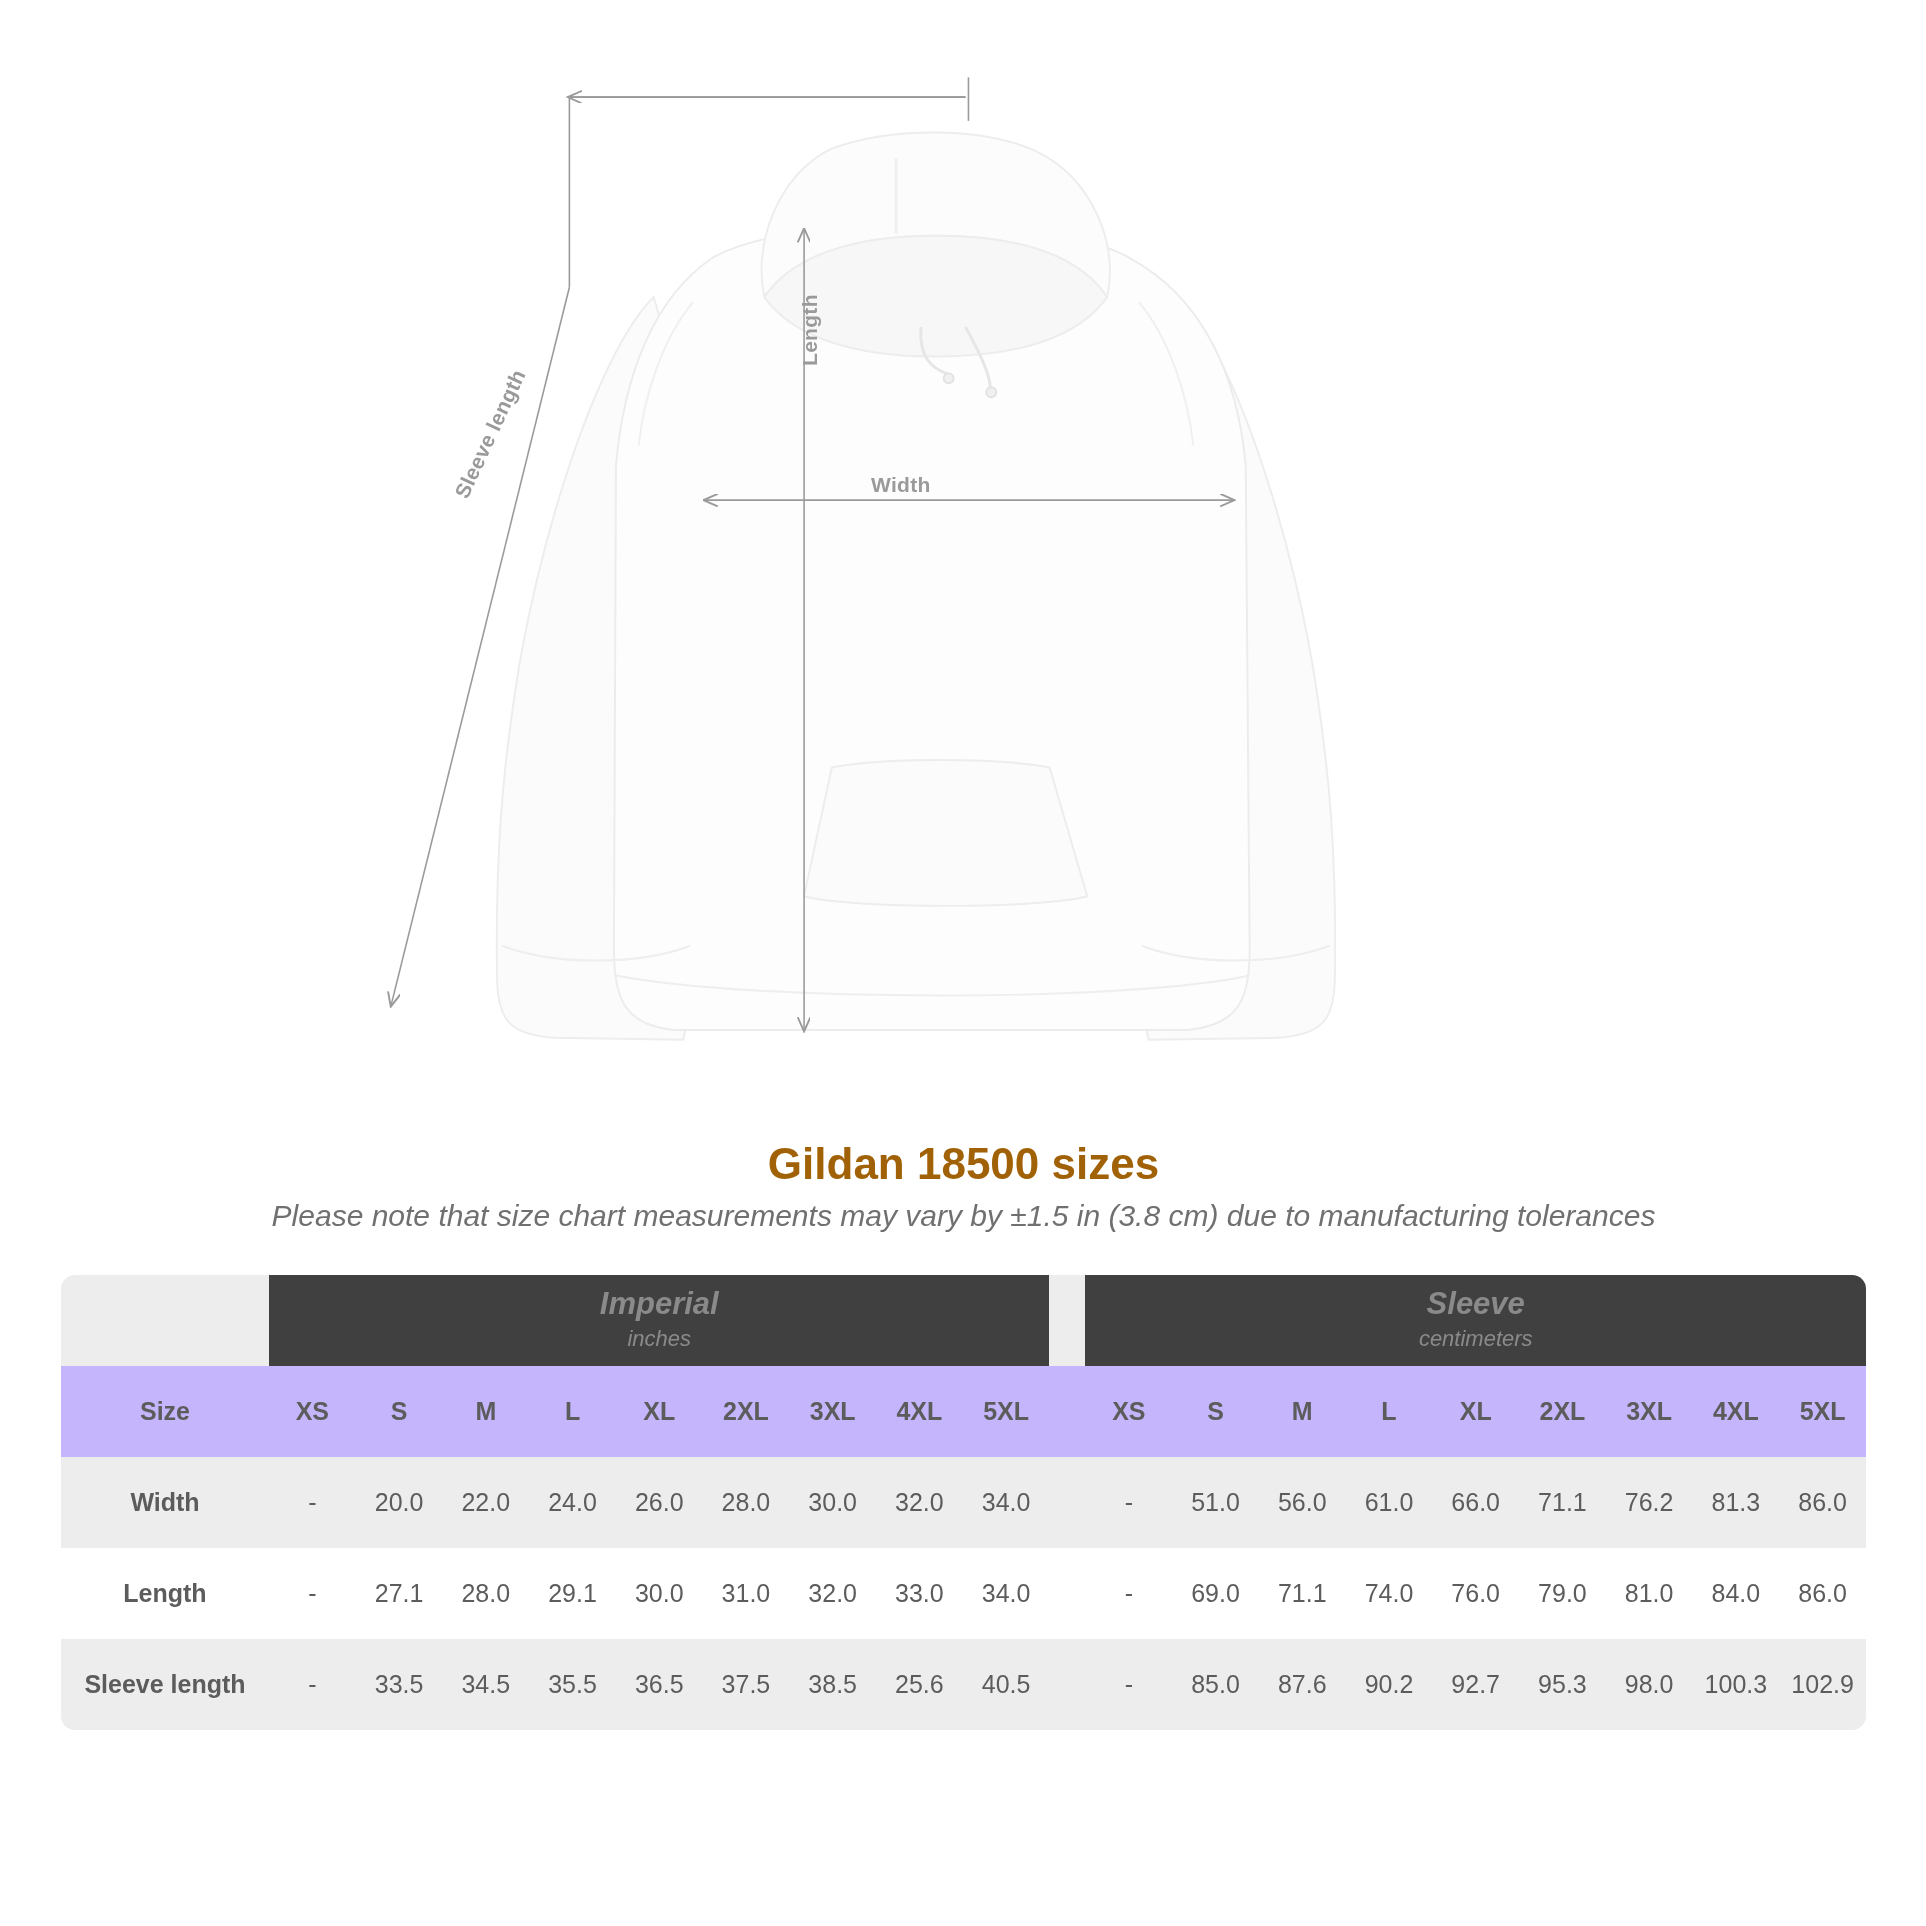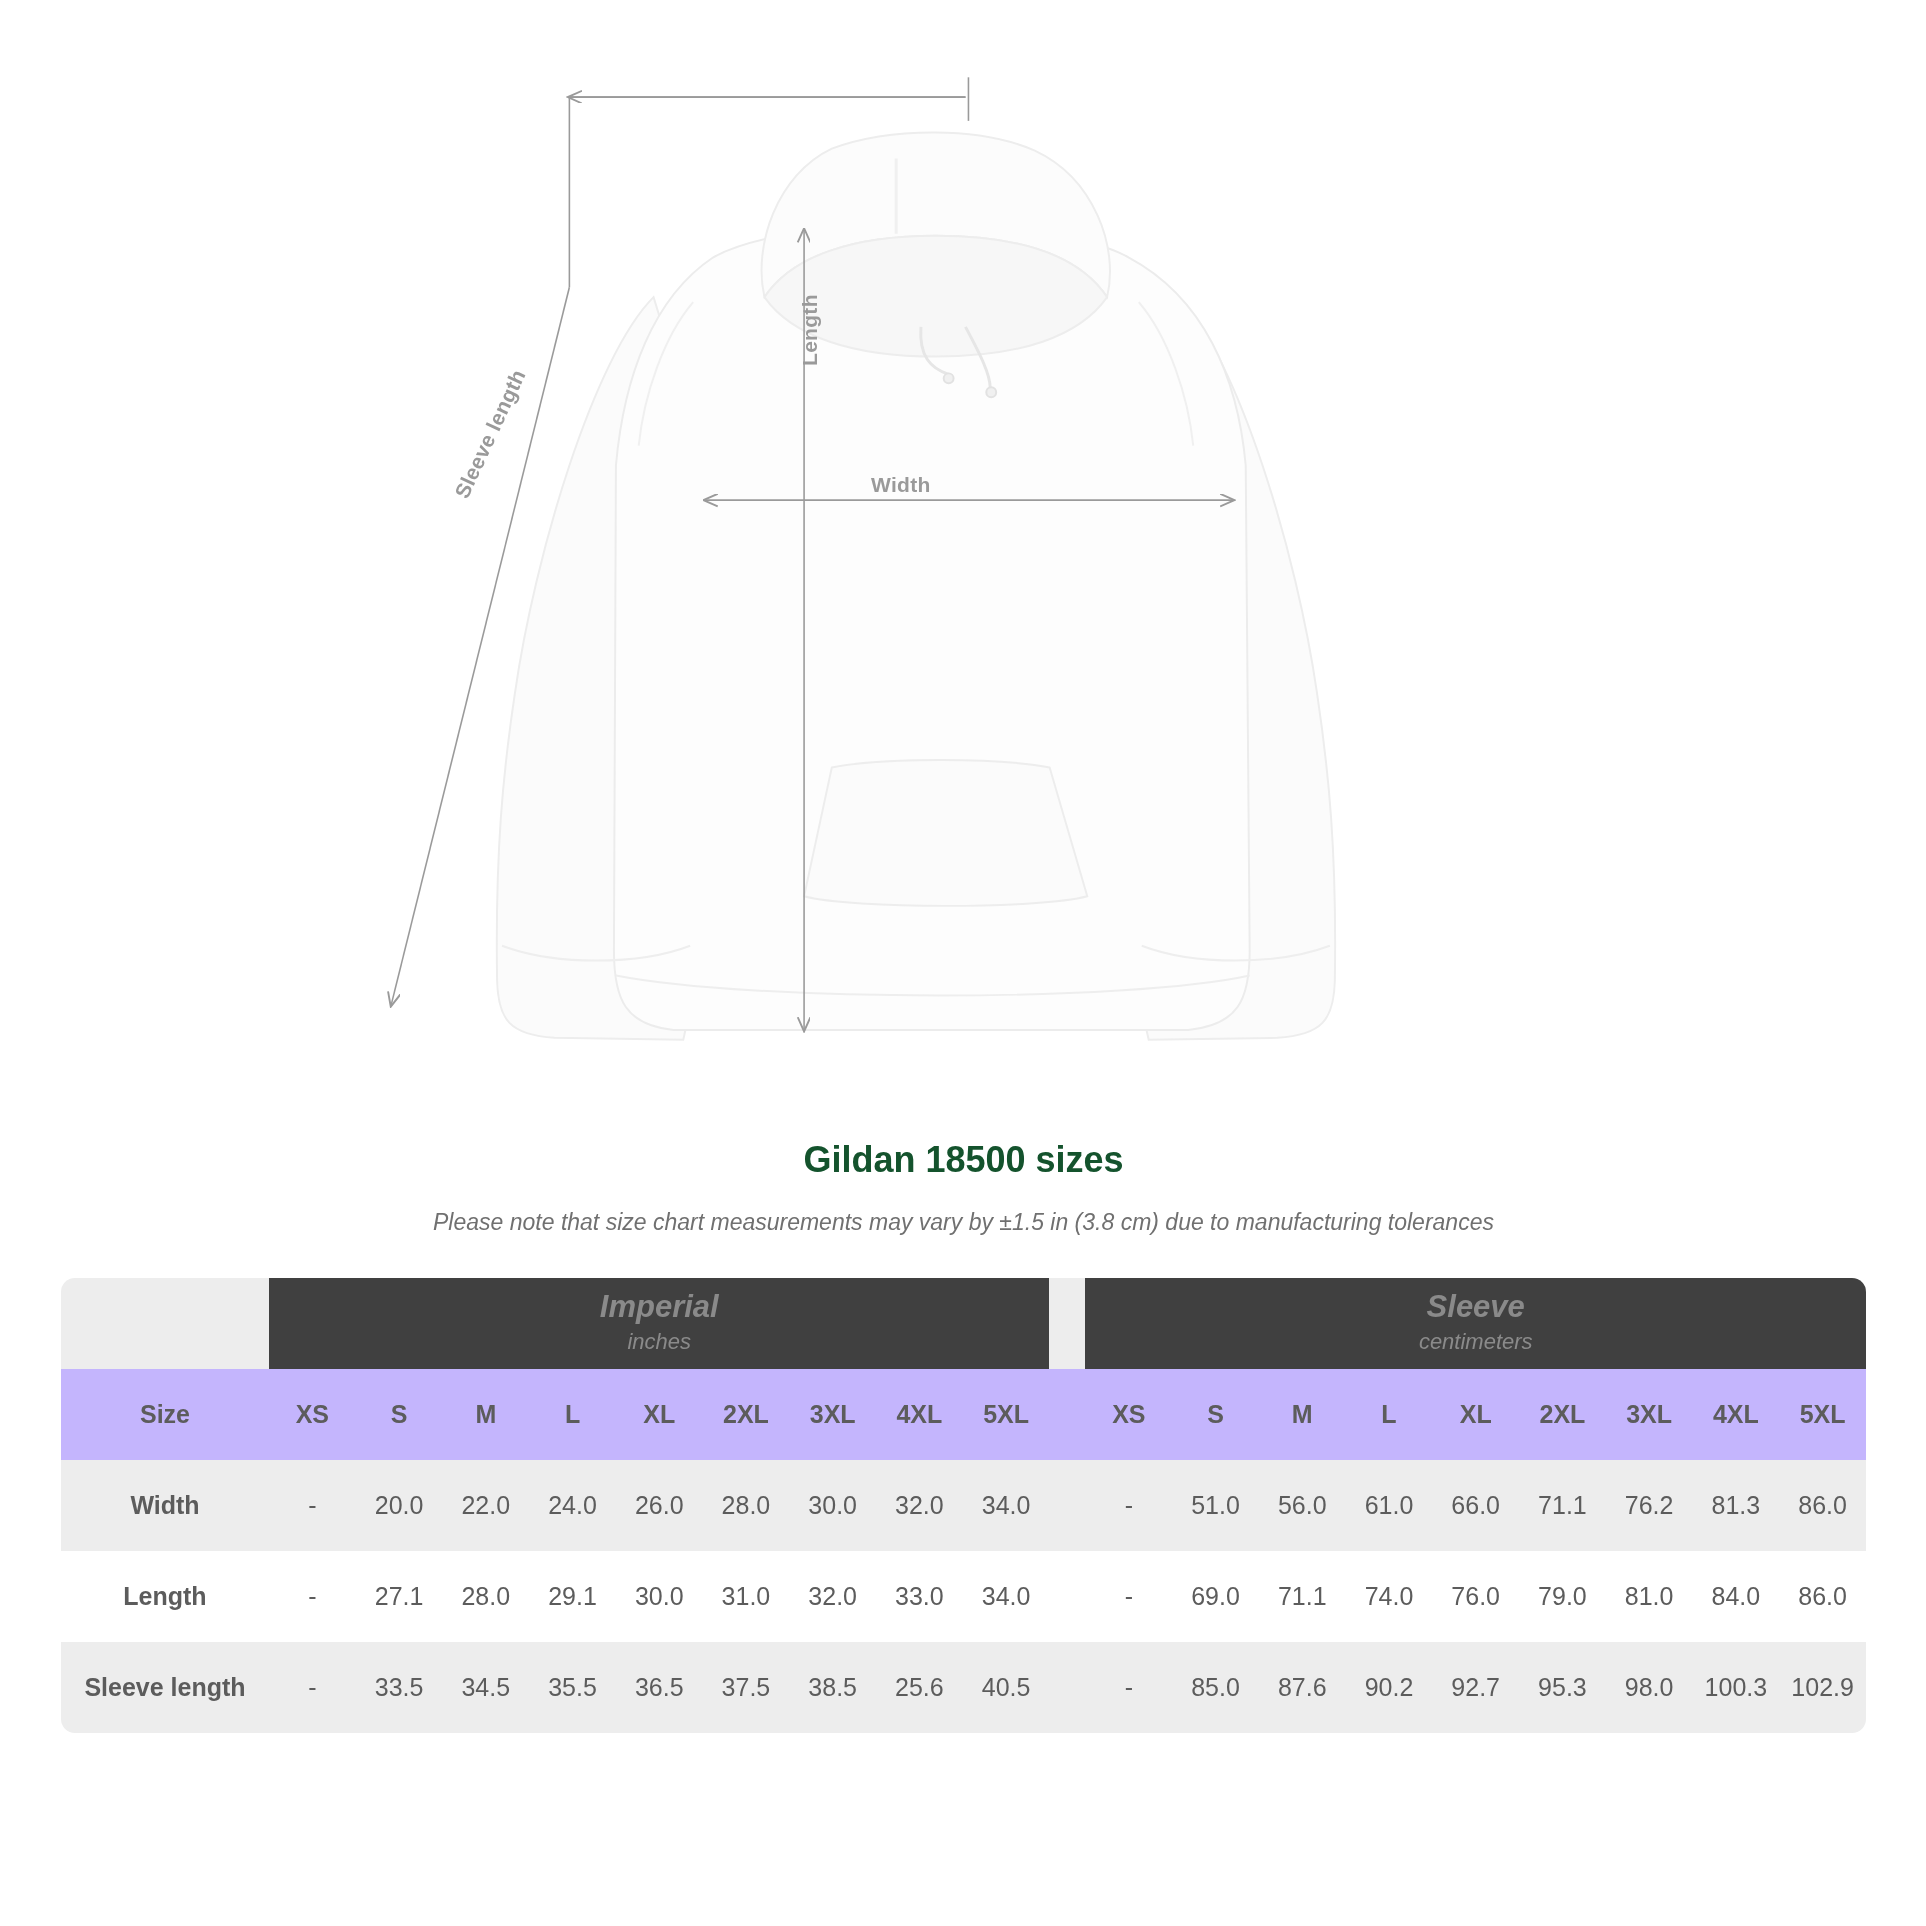--- a/index.html
+++ b/index.html
@@ -40,27 +40,27 @@
   #label-width { left: 871px; top: 473px; }
   #label-sleeve {
     left: 450px; top: 492px;
     transform: rotate(-65deg);
     transform-origin: left top;
   }
 
   
   .title-block { text-align: center; margin-top: 10px; }
   .chart-title {
-    font-size: 36px;
-    font-weight: bold;
-    color: #14532d;
-    margin: 0 0 28px 0;
+    font-size: 44px;
+    font-weight: bold;
+    color: #a16207;
+    margin: 0 0 10px 0;
   }
   .chart-note {
-    font-size: 23px;
+    font-size: 30px;
     font-style: italic;
     color: #707070;
     margin: 0;
   }
 
   
   .table-wrap {
     margin: 42px 61px 0 61px;
     border-radius: 14px;
     overflow: hidden;

